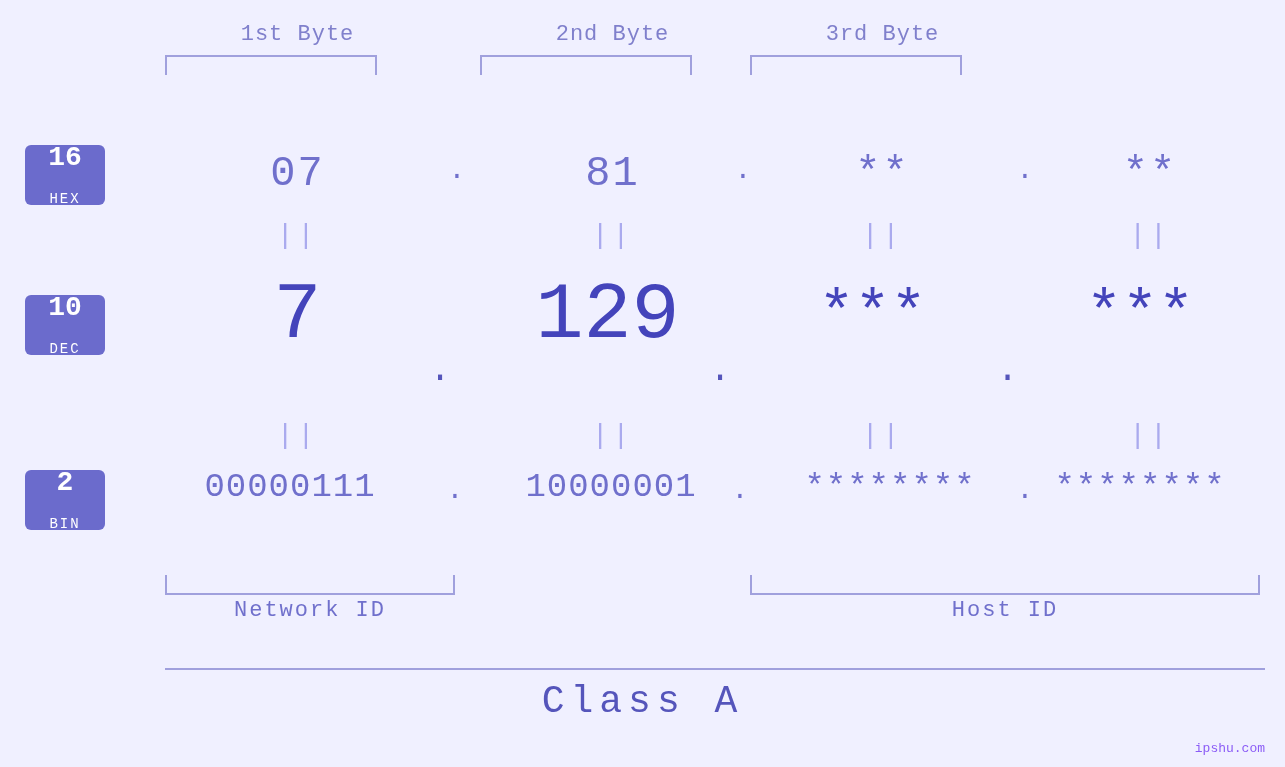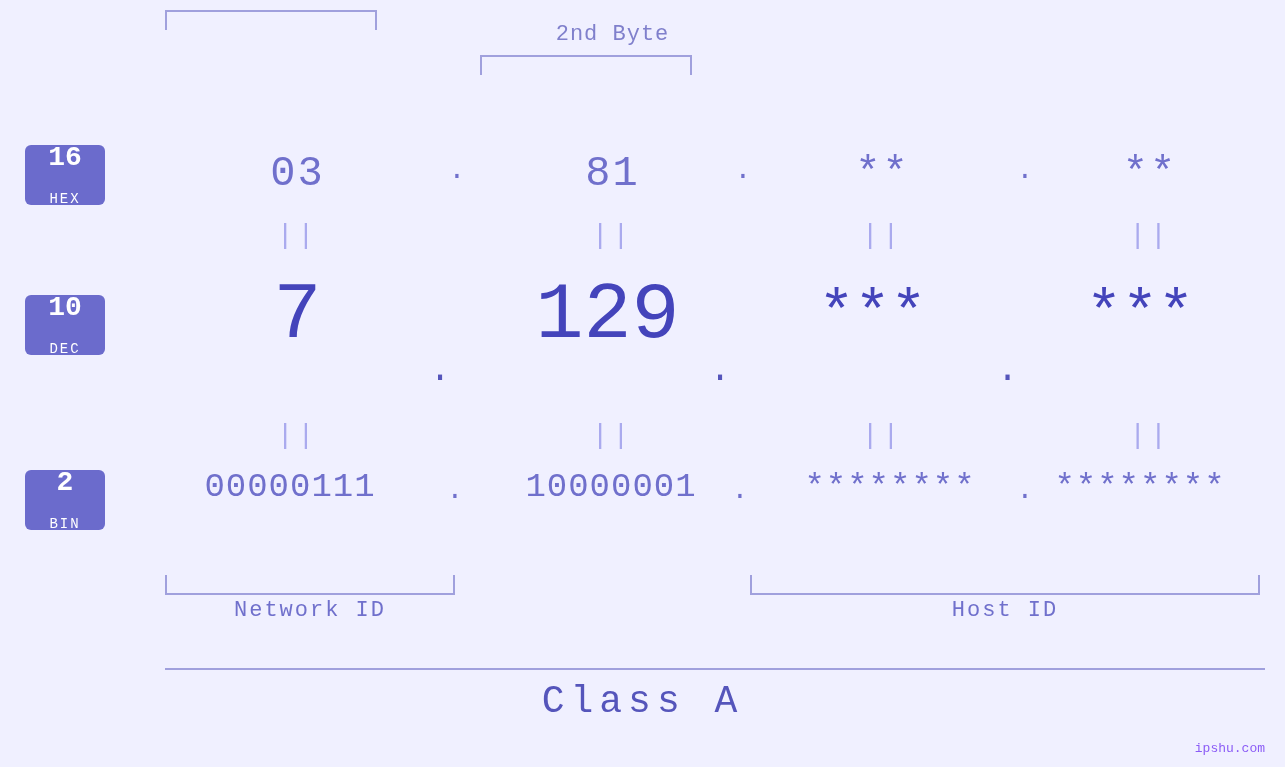--- a/index.html
+++ b/index.html
@@ -132,42 +132,47 @@
       font-family: 'Courier New', Courier, monospace;
       letter-spacing: 6px;
     }
   </style>
 </head>
 <body>
 
 <div class="main-container">
 
   <div style="position:absolute; top:10px; left:165px; width:265px; text-align:center;">
+    <div class="byte-header-label">1st Byte</div>
     <div class="byte-bracket"></div>
   </div>
   <div style="position:absolute; top:10px; left:480px; width:265px; text-align:center;">
     <div class="byte-header-label">2nd Byte</div>
     <div class="byte-bracket"></div>
   </div>
+  <div style="position:absolute; top:10px; left:750px; width:265px; text-align:center;">
+    <div class="byte-header-label">3rd Byte</div>
+    <div class="byte-bracket"></div>
+  </div>
 
   <div style="position:absolute; top:145px; left:25px;" class="badge">
     <span class="badge-number">16</span>
     <span class="badge-label">HEX</span>
   </div>
   <div style="position:absolute; top:295px; left:25px;" class="badge">
     <span class="badge-number">10</span>
     <span class="badge-label">DEC</span>
   </div>
   <div style="position:absolute; top:470px; left:25px;" class="badge">
     <span class="badge-number">2</span>
     <span class="badge-label">BIN</span>
   </div>
 
   <div style="position:absolute; top:150px; left:165px; width:265px; text-align:center;">
-    <span class="hex-val">03</span>
+    <span class="hex-val">07</span>
   </div>
   <div style="position:absolute; top:155px; left:432px; width:50px; text-align:center;">
     <span class="dot-small">.</span>
   </div>
   <div style="position:absolute; top:150px; left:480px; width:265px; text-align:center;">
     <span class="hex-val">81</span>
   </div>
   <div style="position:absolute; top:155px; left:718px; width:50px; text-align:center;">
     <span class="dot-small">.</span>
   </div>

